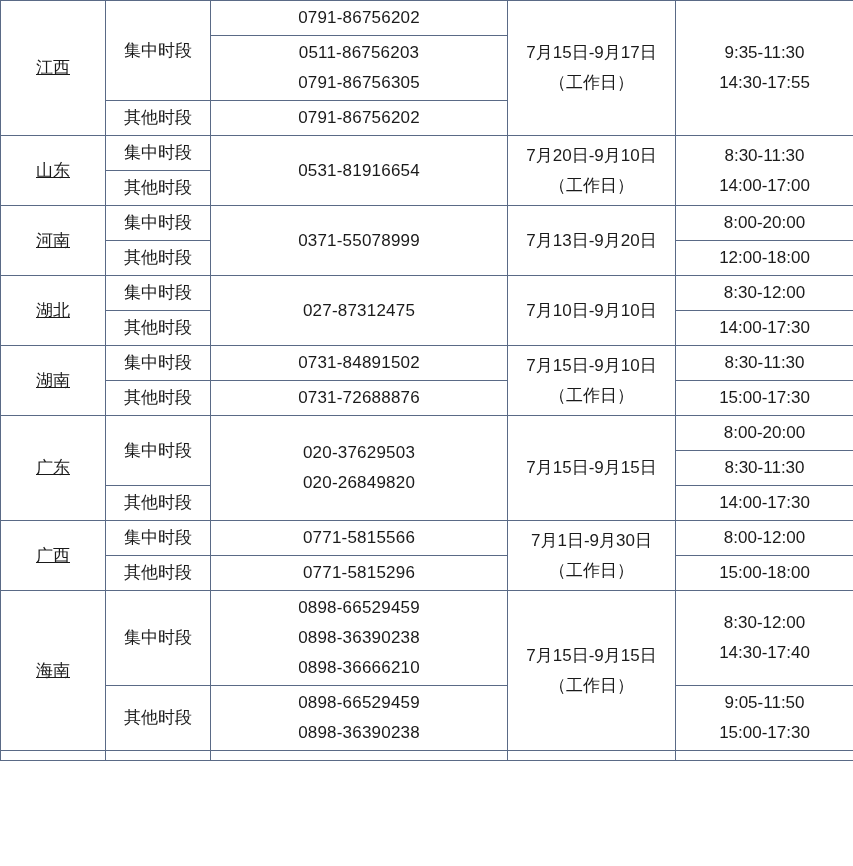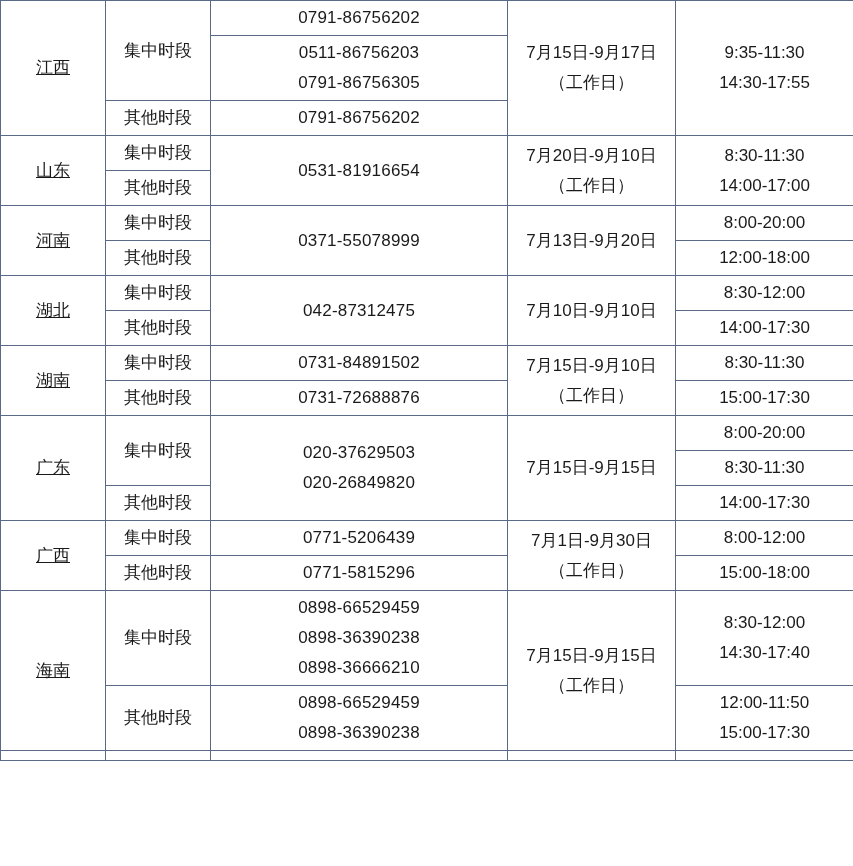--- a/index.html
+++ b/index.html
@@ -131,21 +131,21 @@
         <td>8:00-20:00</td>
       </tr>
       <tr>
         <td>其他时段</td>
         <td>12:00-18:00</td>
       </tr>
 
       <tr>
         <td class="province-cell" rowspan="2">湖北</td>
         <td>集中时段</td>
-        <td class="phone-cell" rowspan="2">042-87312475</td>
+        <td class="phone-cell" rowspan="2">027-87312475</td>
         <td rowspan="2">7月10日-9月10日</td>
         <td>8:30-12:00</td>
       </tr>
       <tr>
         <td>其他时段</td>
         <td>14:00-17:30</td>
       </tr>
 
       <tr>
         <td class="province-cell" rowspan="2">湖南</td>
@@ -181,21 +181,21 @@
         <td>8:30-11:30</td>
       </tr>
       <tr>
         <td>其他时段</td>
         <td>14:00-17:30</td>
       </tr>
 
       <tr>
         <td class="province-cell" rowspan="2">广西</td>
         <td>集中时段</td>
-        <td class="phone-cell">0771-5206439</td>
+        <td class="phone-cell">0771-5815566</td>
         <td rowspan="2">
           <span class="cell-lines">
             <span>7月1日-9月30日</span>
             <span>（工作日）</span>
           </span>
         </td>
         <td>8:00-12:00</td>
       </tr>
       <tr>
         <td>其他时段</td>
@@ -229,21 +229,21 @@
       <tr>
         <td>其他时段</td>
         <td class="phone-cell">
           <span class="cell-lines">
             <span>0898-66529459</span>
             <span>0898-36390238</span>
           </span>
         </td>
         <td>
           <span class="cell-lines">
-            <span>12:00-11:50</span>
+            <span>9:05-11:50</span>
             <span>15:00-17:30</span>
           </span>
         </td>
       </tr>
 
       <tr>
         <td class="clip-top"></td>
         <td class="clip-top"></td>
         <td class="clip-top"></td>
         <td class="clip-top"></td>

